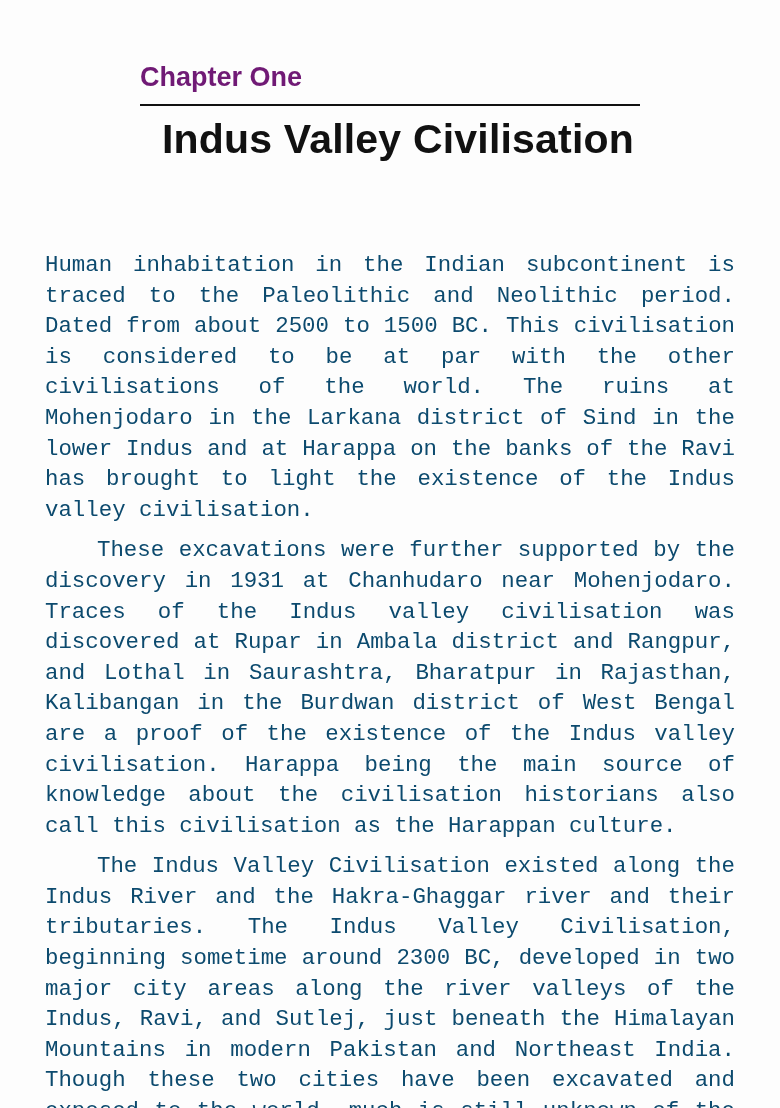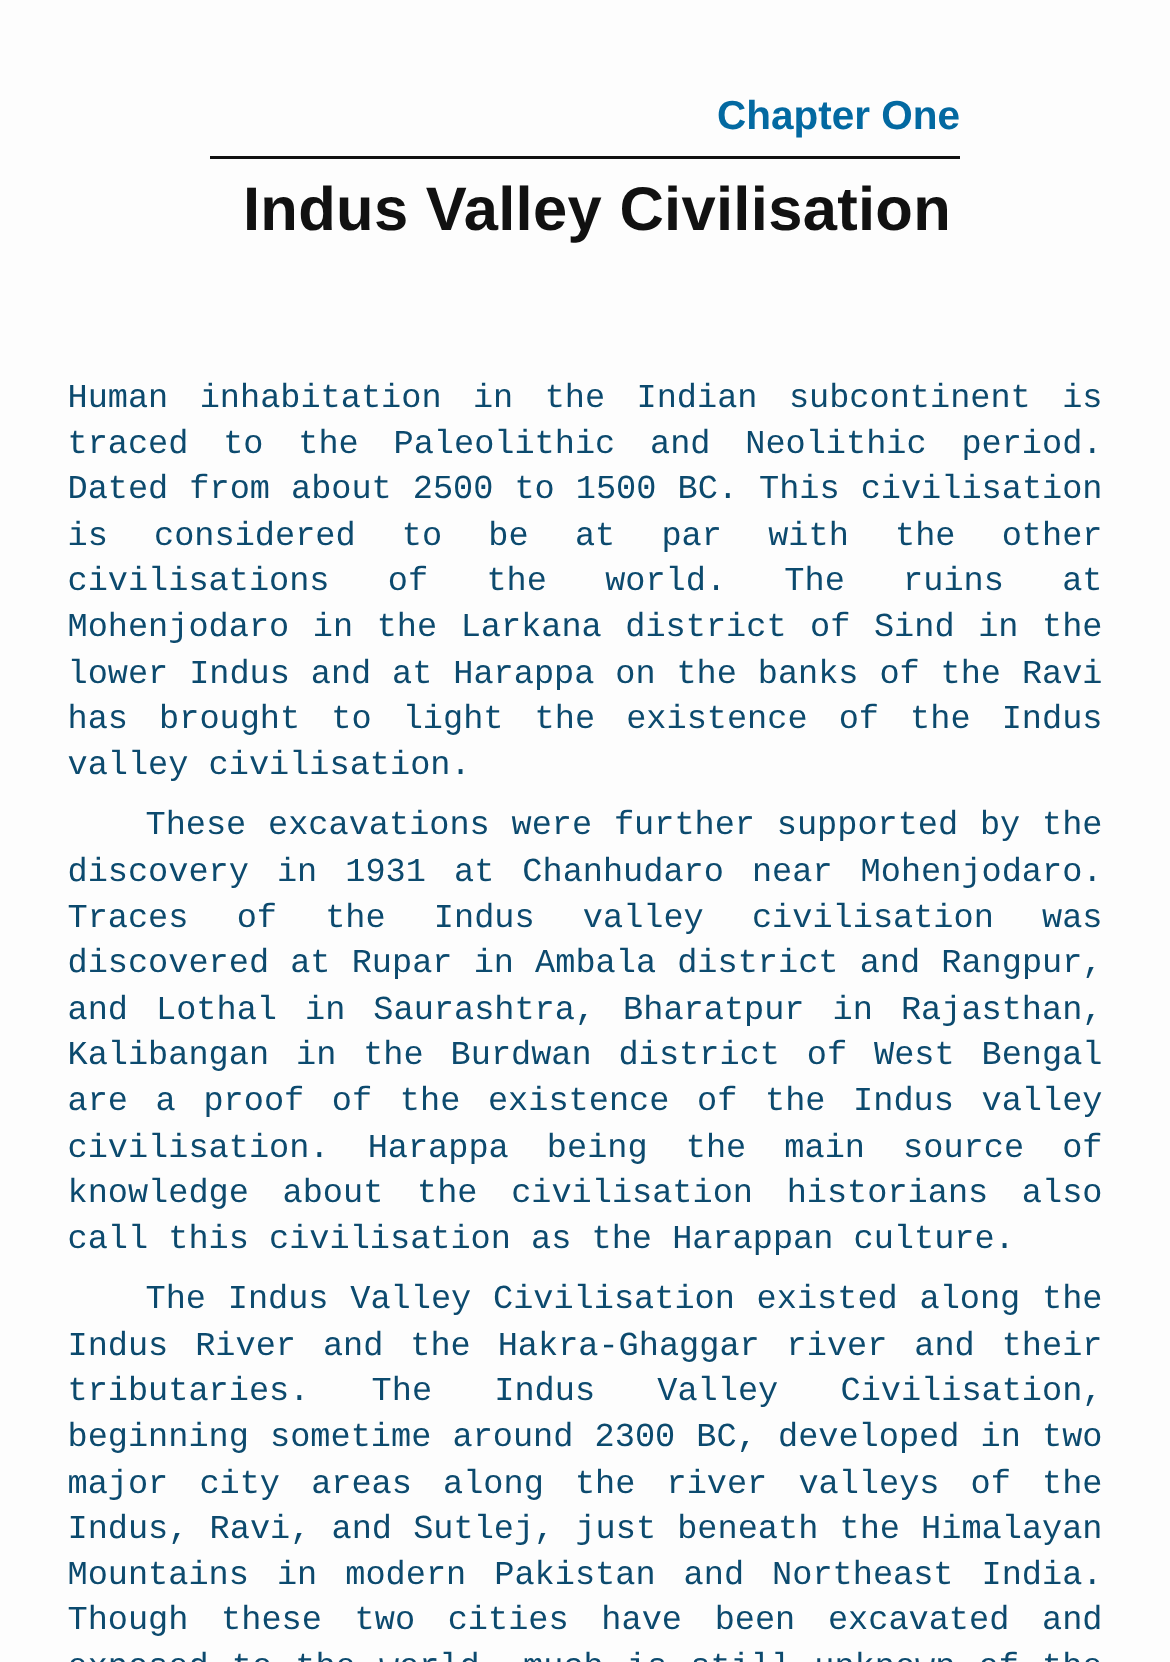--- a/index.html
+++ b/index.html
@@ -19,26 +19,26 @@
       left: 0; top: 0;
       width: 780px;
       height: 1108px;
       background: #fdfdfd;
     }
     .chapter-label {
       position: absolute;
       left: 140px;
       width: 500px;
       top: 60px;
-      text-align: right;
+      text-align: left;
       font-family: "Liberation Sans", sans-serif;
       font-weight: bold;
       font-size: 27px;
       line-height: 34px;
-      color: #0369a1;
+      color: #701a75;
     }
     .chapter-rule {
       position: absolute;
       left: 140px;
       top: 104px;
       width: 500px;
       height: 2px;
       background: #111;
     }
     .chapter-title {

